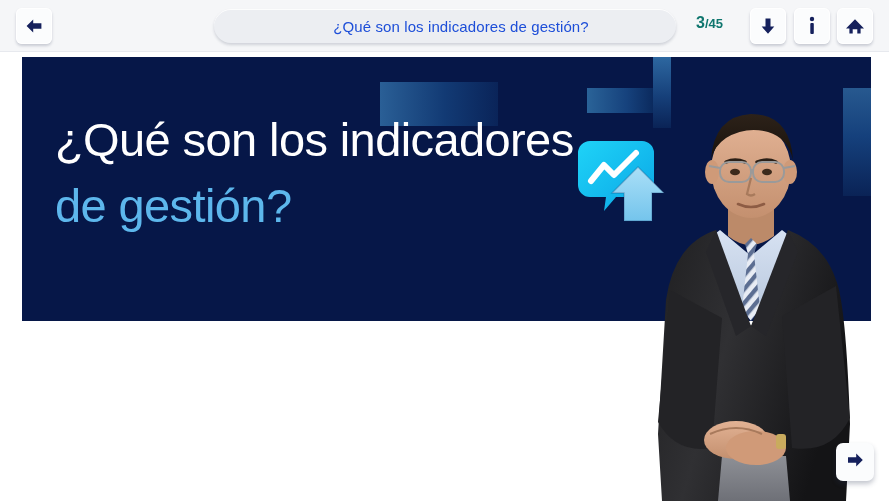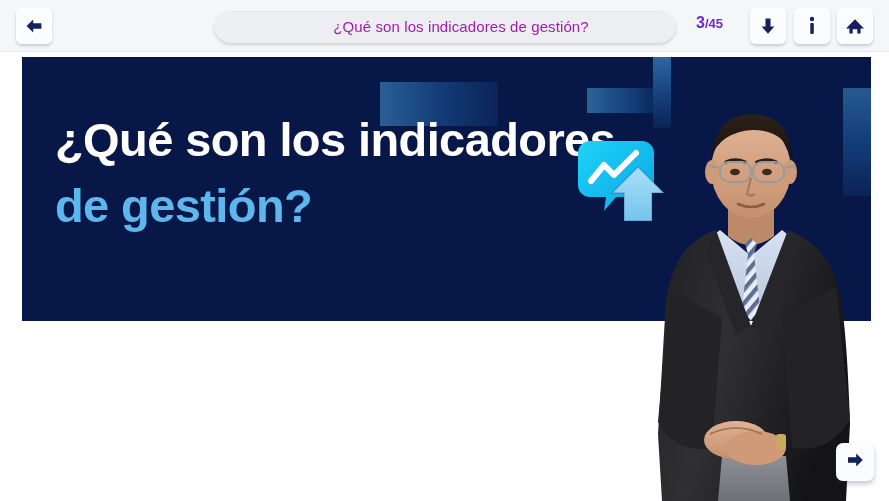--- a/index.html
+++ b/index.html
@@ -54,30 +54,30 @@
     background: #eceef2;
     border-radius: 17px;
     box-shadow: 0 2px 3px rgba(40,50,80,0.18), 0 1px 0 rgba(255,255,255,0.85) inset;
     display: flex;
     align-items: center;
     justify-content: center;
     cursor: text;
   }
   .searchbar .s-text {
     font-size: 15px;
-    color: #a21caf;
+    color: #1d4ed8;
     letter-spacing: 0.1px;
     white-space: nowrap;
     margin-left: 32px;
   }
 
   .counter {
     position: absolute;
     left: 696px; top: 14px;
-    color: #6d28d9;
+    color: #0f766e;
     font-weight: bold;
     white-space: nowrap;
   }
   .counter .cur { font-size: 16px; }
   .counter .tot { font-size: 13px; }
 
   
   .banner {
     position: absolute;
     left: 22px; top: 57px;
@@ -111,21 +111,21 @@
   }
 
   
   .title-wrap {
     position: absolute;
     left: 33px; top: 56px;
     z-index: 5;
   }
   .title-line {
     font-size: 47px;
-    font-weight: bold;
+    font-weight: normal;
     line-height: 53px;
     letter-spacing: -0.6px;
     white-space: nowrap;
   }
   #title-line-1 { color: #ffffff; }
   #title-line-2 { color: #5db7ec; margin-top: 13px; }
 
   
   .chart-graphic {
     position: absolute;

